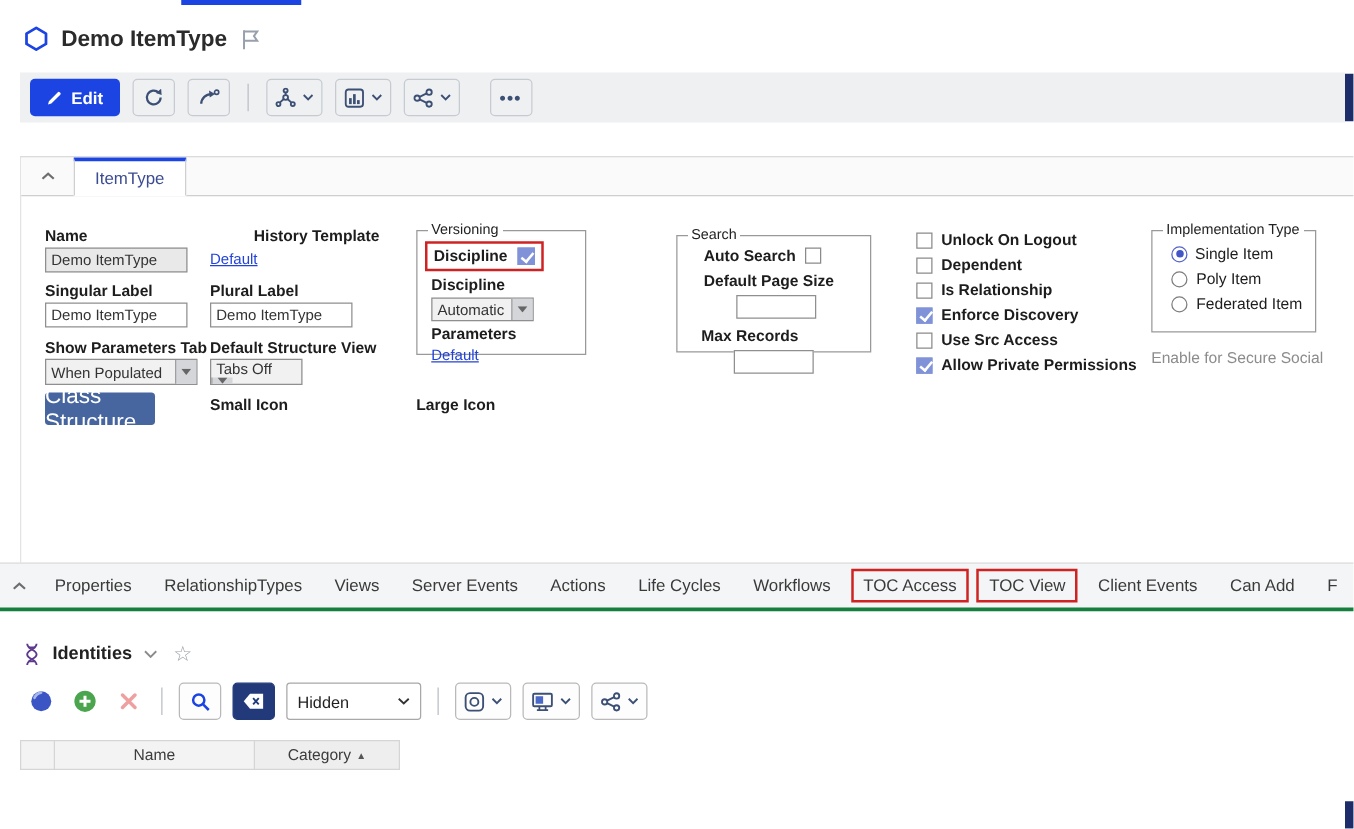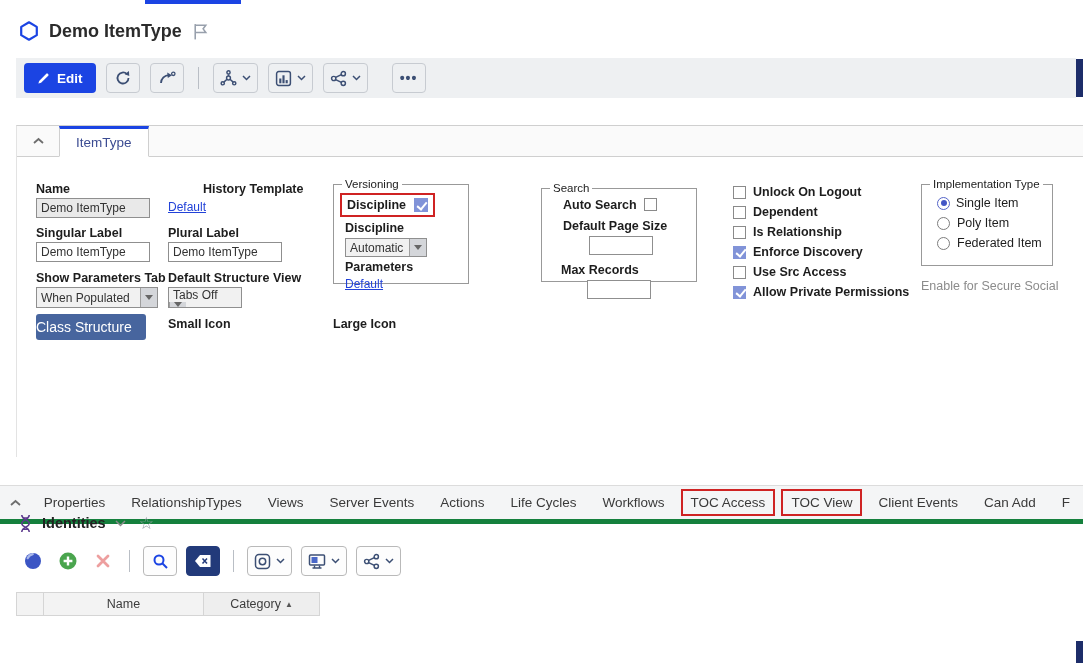--- a/index.html
+++ b/index.html
@@ -30,41 +30,41 @@
 .lbl2 { font-size:12.5px; font-weight:700; color:#1d1d1d; white-space:nowrap; }
 .ti { position:absolute; height:20px; border:1px solid #8f8f8f; font-family:"Liberation Sans",sans-serif; font-size:12px; color:#333; padding:0 4px; background:#fff; }
 .ti.ro { background:#e9e9e9; }
 .ti.inline { position:static; }
 .lnk { position:absolute; font-size:12px; color:#2242d8; text-decoration:underline; cursor:pointer; }
 .lnk.inline { position:static; }
 .dd { position:absolute; height:21px; border:1px solid #8f8f8f; background:#f1f1f1; display:flex; cursor:pointer; }
 .dd.inline { position:static; }
 .dd-val { flex:1; font-size:12px; color:#333; display:flex; align-items:center; padding:0 4px; white-space:nowrap; overflow:hidden; }
 .dd-arrow { width:17px; background:#d4d6da; border-left:1px solid #9f9f9f; display:flex; align-items:center; justify-content:center; flex:none; }
-.btn-class { position:absolute; left:19px; top:188px; width:110px; height:26px; background:#47659e; color:#fff; border-radius:3px; font-size:14px; display:flex; align-items:center; justify-content:flex-start; cursor:pointer; }
+.btn-class { position:absolute; left:19px; top:188px; width:88px; height:26px; background:#47659e; color:#fff; border-radius:3px; font-size:18px; display:flex; align-items:center; justify-content:flex-start; cursor:pointer; }
 
 fieldset.fs { position:absolute; border:1px solid #999; padding:1px 5px 4px; background:#fff; }
 .fs legend { font-size:11.5px; color:#222; padding:0 3px; margin-left:3px; }
 
 .cb { width:13px; height:13px; border:1px solid #8a8a8a; background:#fff; display:inline-block; position:relative; flex:none; cursor:pointer; }
 .cb.checked { background:#8193d8; border-color:#8193d8; }
 .cb.checked::after { content:""; position:absolute; left:3.5px; top:0.5px; width:4px; height:8px; border:solid #fff; border-width:0 2px 2px 0; transform:rotate(40deg); }
 .cb.big { width:14px; height:14px; }
 
 .radio { width:13px; height:13px; border:1px solid #7d7d7d; border-radius:50%; background:#fff; position:relative; flex:none; cursor:pointer; }
 .radio.selected { border-color:#5565c8; }
 .radio.selected::after { content:""; position:absolute; left:2.5px; top:2.5px; width:6px; height:6px; border-radius:50%; background:#4356c6; }
 
 .hl-red { border:2px solid #cf2323; display:inline-flex; align-items:center; gap:8px; padding:3px 5px; margin:2px 0 1px 1px; }
 .vrow { margin:3px 0 0 6px; display:flex; align-items:center; gap:6px; }
 .flag-row { position:absolute; display:flex; align-items:center; gap:7px; }
 .muted { position:absolute; font-size:12.5px; color:#8c8c8c; white-space:nowrap; }
 
 
-.rel-tabs { position:absolute; left:0; top:485px; width:1083px; height:39px; background:#f4f5f6; border-top:1px solid #dcdcdc; border-bottom:5px solid #15803d; display:flex; align-items:center; }
+.rel-tabs { position:absolute; left:0; top:450px; width:1083px; height:39px; background:#f4f5f6; border-top:1px solid #dcdcdc; border-bottom:3px solid #15803d; display:flex; align-items:center; }
 .rel-tabs .collapse { width:44px; }
 .rtab { font-size:13.5px; color:#3a3a3a; margin:0 13px; white-space:nowrap; cursor:pointer; }
 .rtab-box { border:2px solid #cf2323; padding:4px 8px; margin:0 3px; }
 
 
 .rel-head { position:absolute; left:18px; top:509px; height:28px; display:flex; align-items:center; gap:9px; }
 .rel-title { font-size:14.5px; font-weight:700; color:#222; }
 .star { font-size:17px; color:#9aa0a8; margin-left:4px; cursor:pointer; line-height:1; }
 .rel-toolbar { position:absolute; left:20px; top:545px; height:32px; display:flex; align-items:center; gap:9px; }
 .icon-btn { width:26px; height:28px; display:flex; align-items:center; justify-content:center; cursor:pointer; }
@@ -387,20 +387,28 @@
       </span>
     </div>
     <div class="btn-clear">
       <span style="display:flex;">
         <svg width="18" height="14" viewBox="0 0 18 14">
             <path d="M6 1 H16.5 V13 H6 L1 7 Z" fill="#fff"></path>
             <path d="M8.5 4.5 L13 9.5 M13 4.5 L8.5 9.5" stroke="#223a7a" stroke-width="1.5"></path>
           </svg>
       </span>
     </div>
+    <div class="sel">
+      <span>Hidden</span>
+      <span style="display:flex;">
+        <svg width="10" height="6" viewBox="0 0 10 6">
+            <polyline points="1,1 5,4.7 9,1" fill="none" stroke="#333" stroke-width="1.5"></polyline>
+          </svg>
+      </span>
+    </div>
     <div class="vsep"></div>
     <div class="tb-btn white">
       <span style="display:flex;">
         <svg width="17" height="17" viewBox="0 0 17 17" fill="none" stroke="#3c4f74" stroke-width="1.5">
             <rect x="1.5" y="1.5" width="14" height="14" rx="3.5"></rect>
             <circle cx="8.5" cy="8.5" r="3.2"></circle>
           </svg>
       </span>
       <span style="display:flex;">
         <svg width="9" height="6" viewBox="0 0 9 6">

